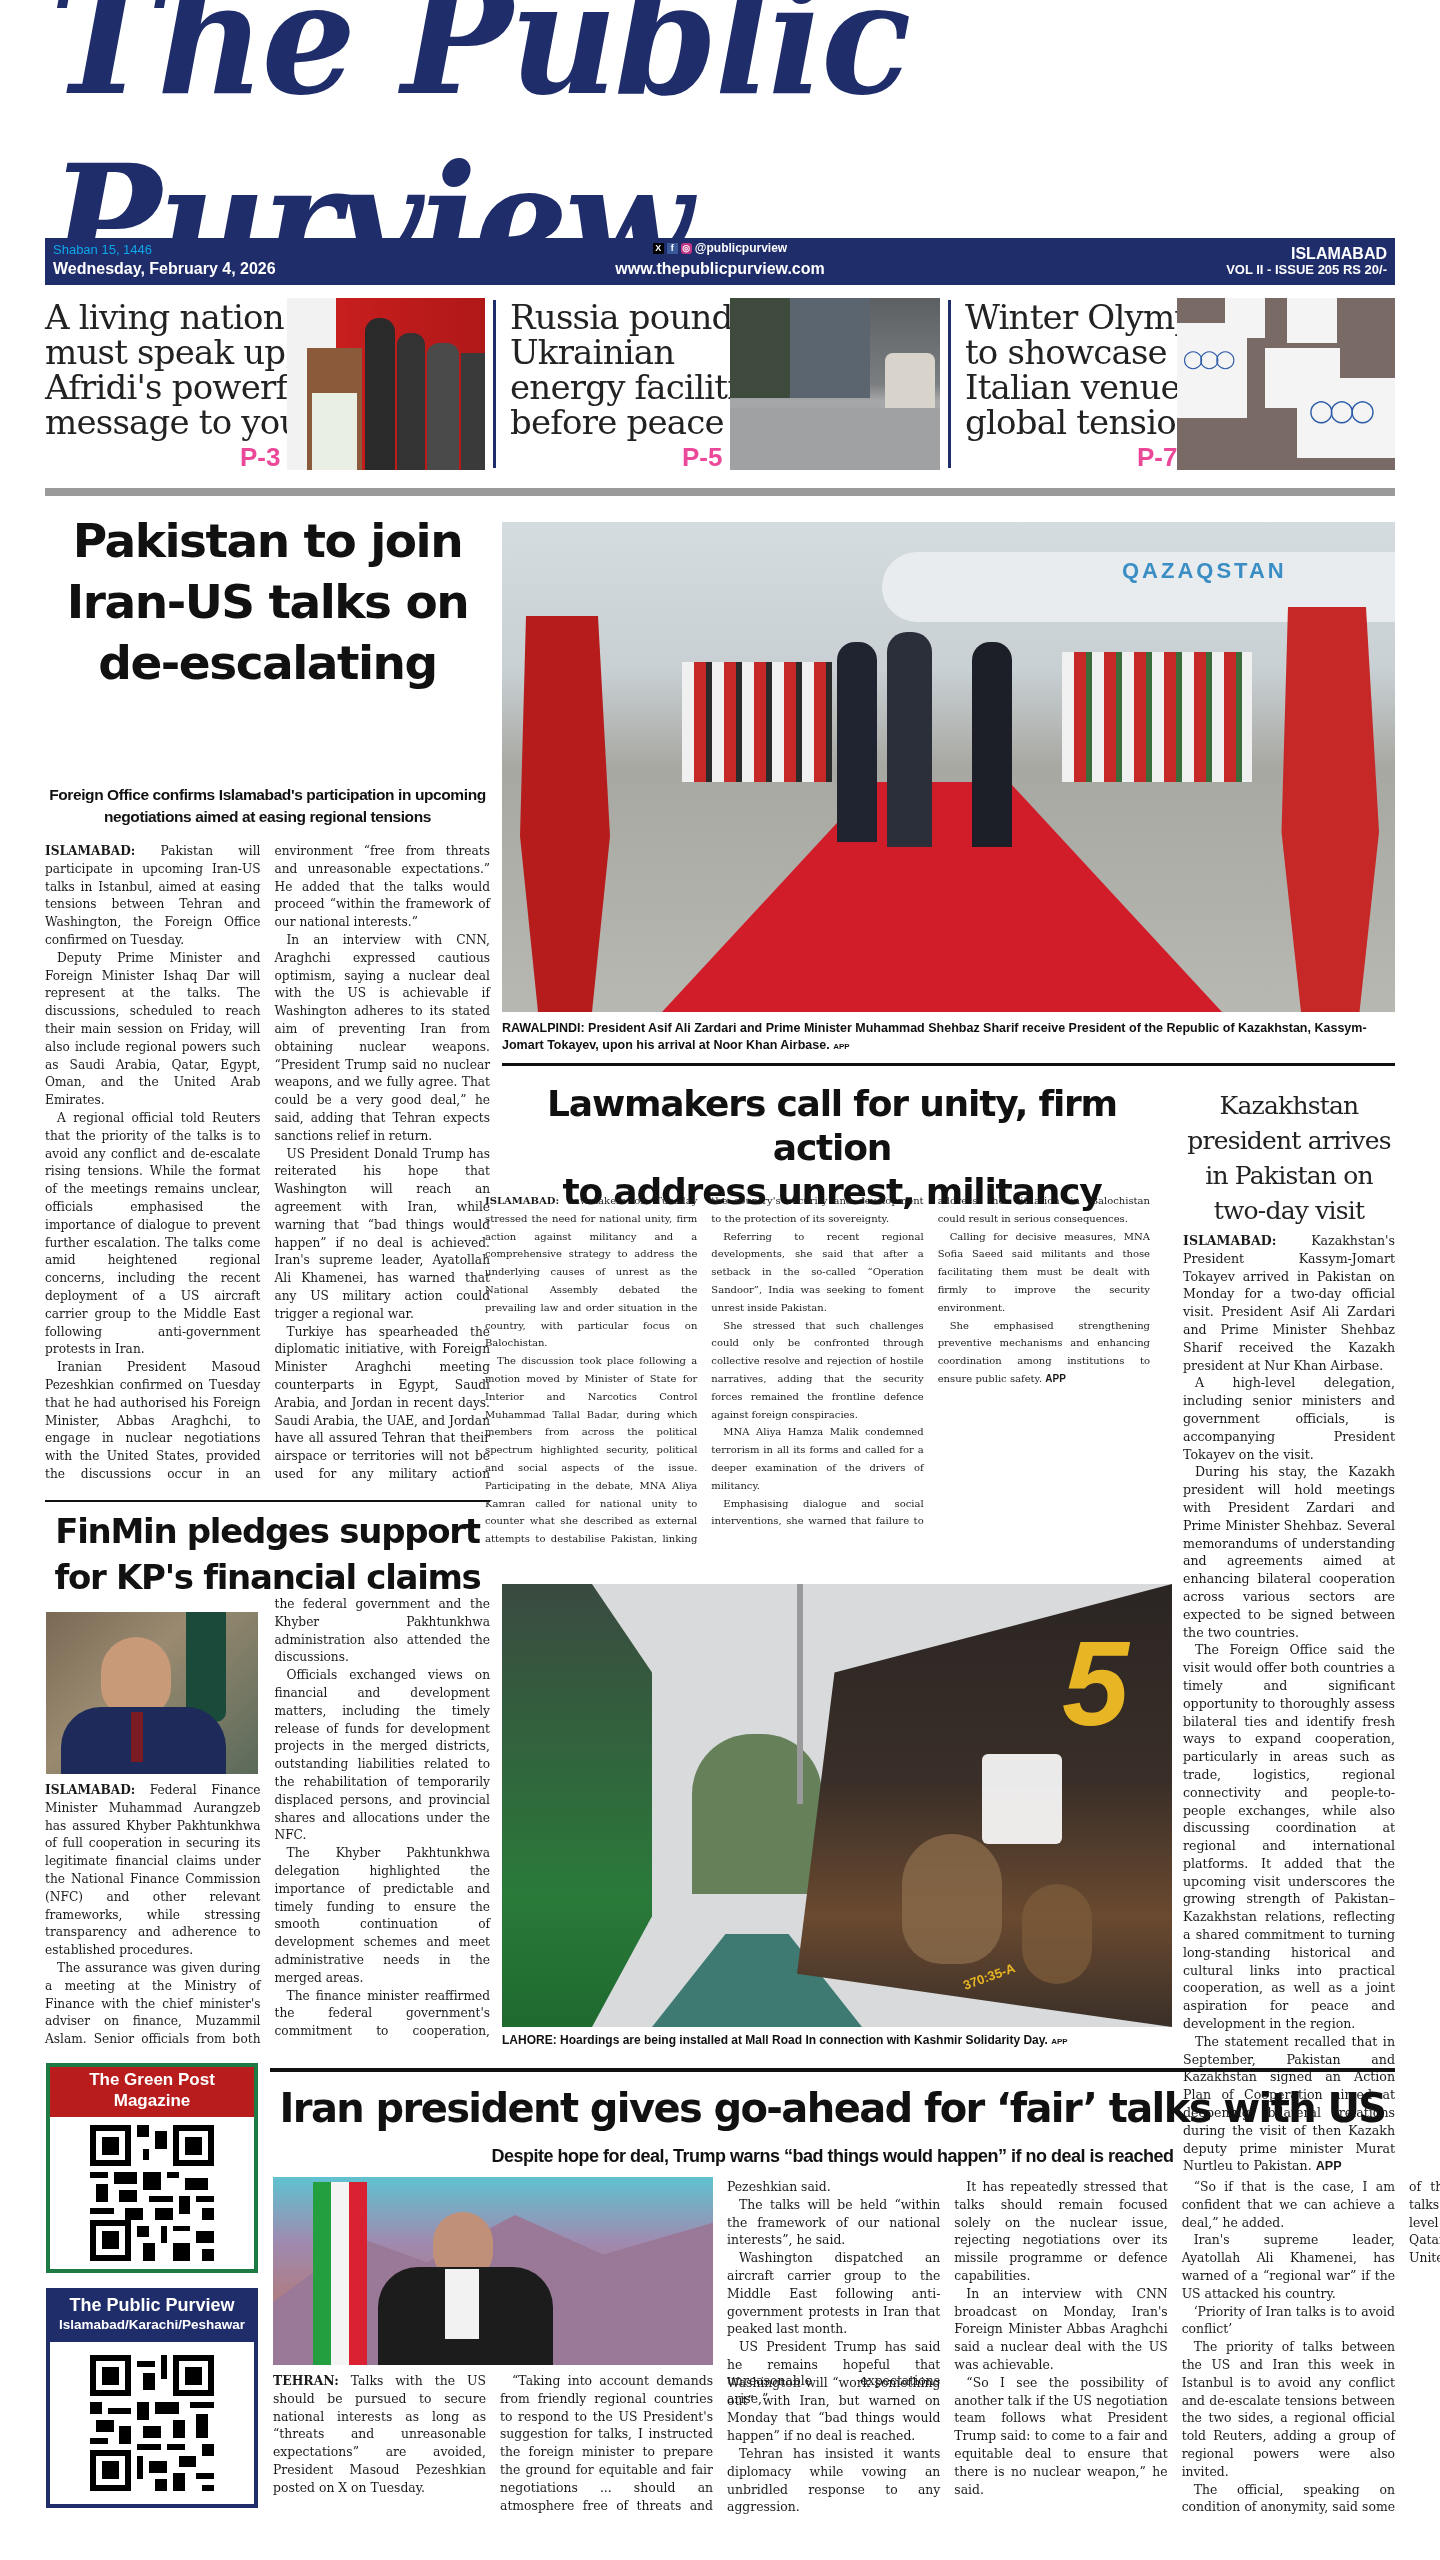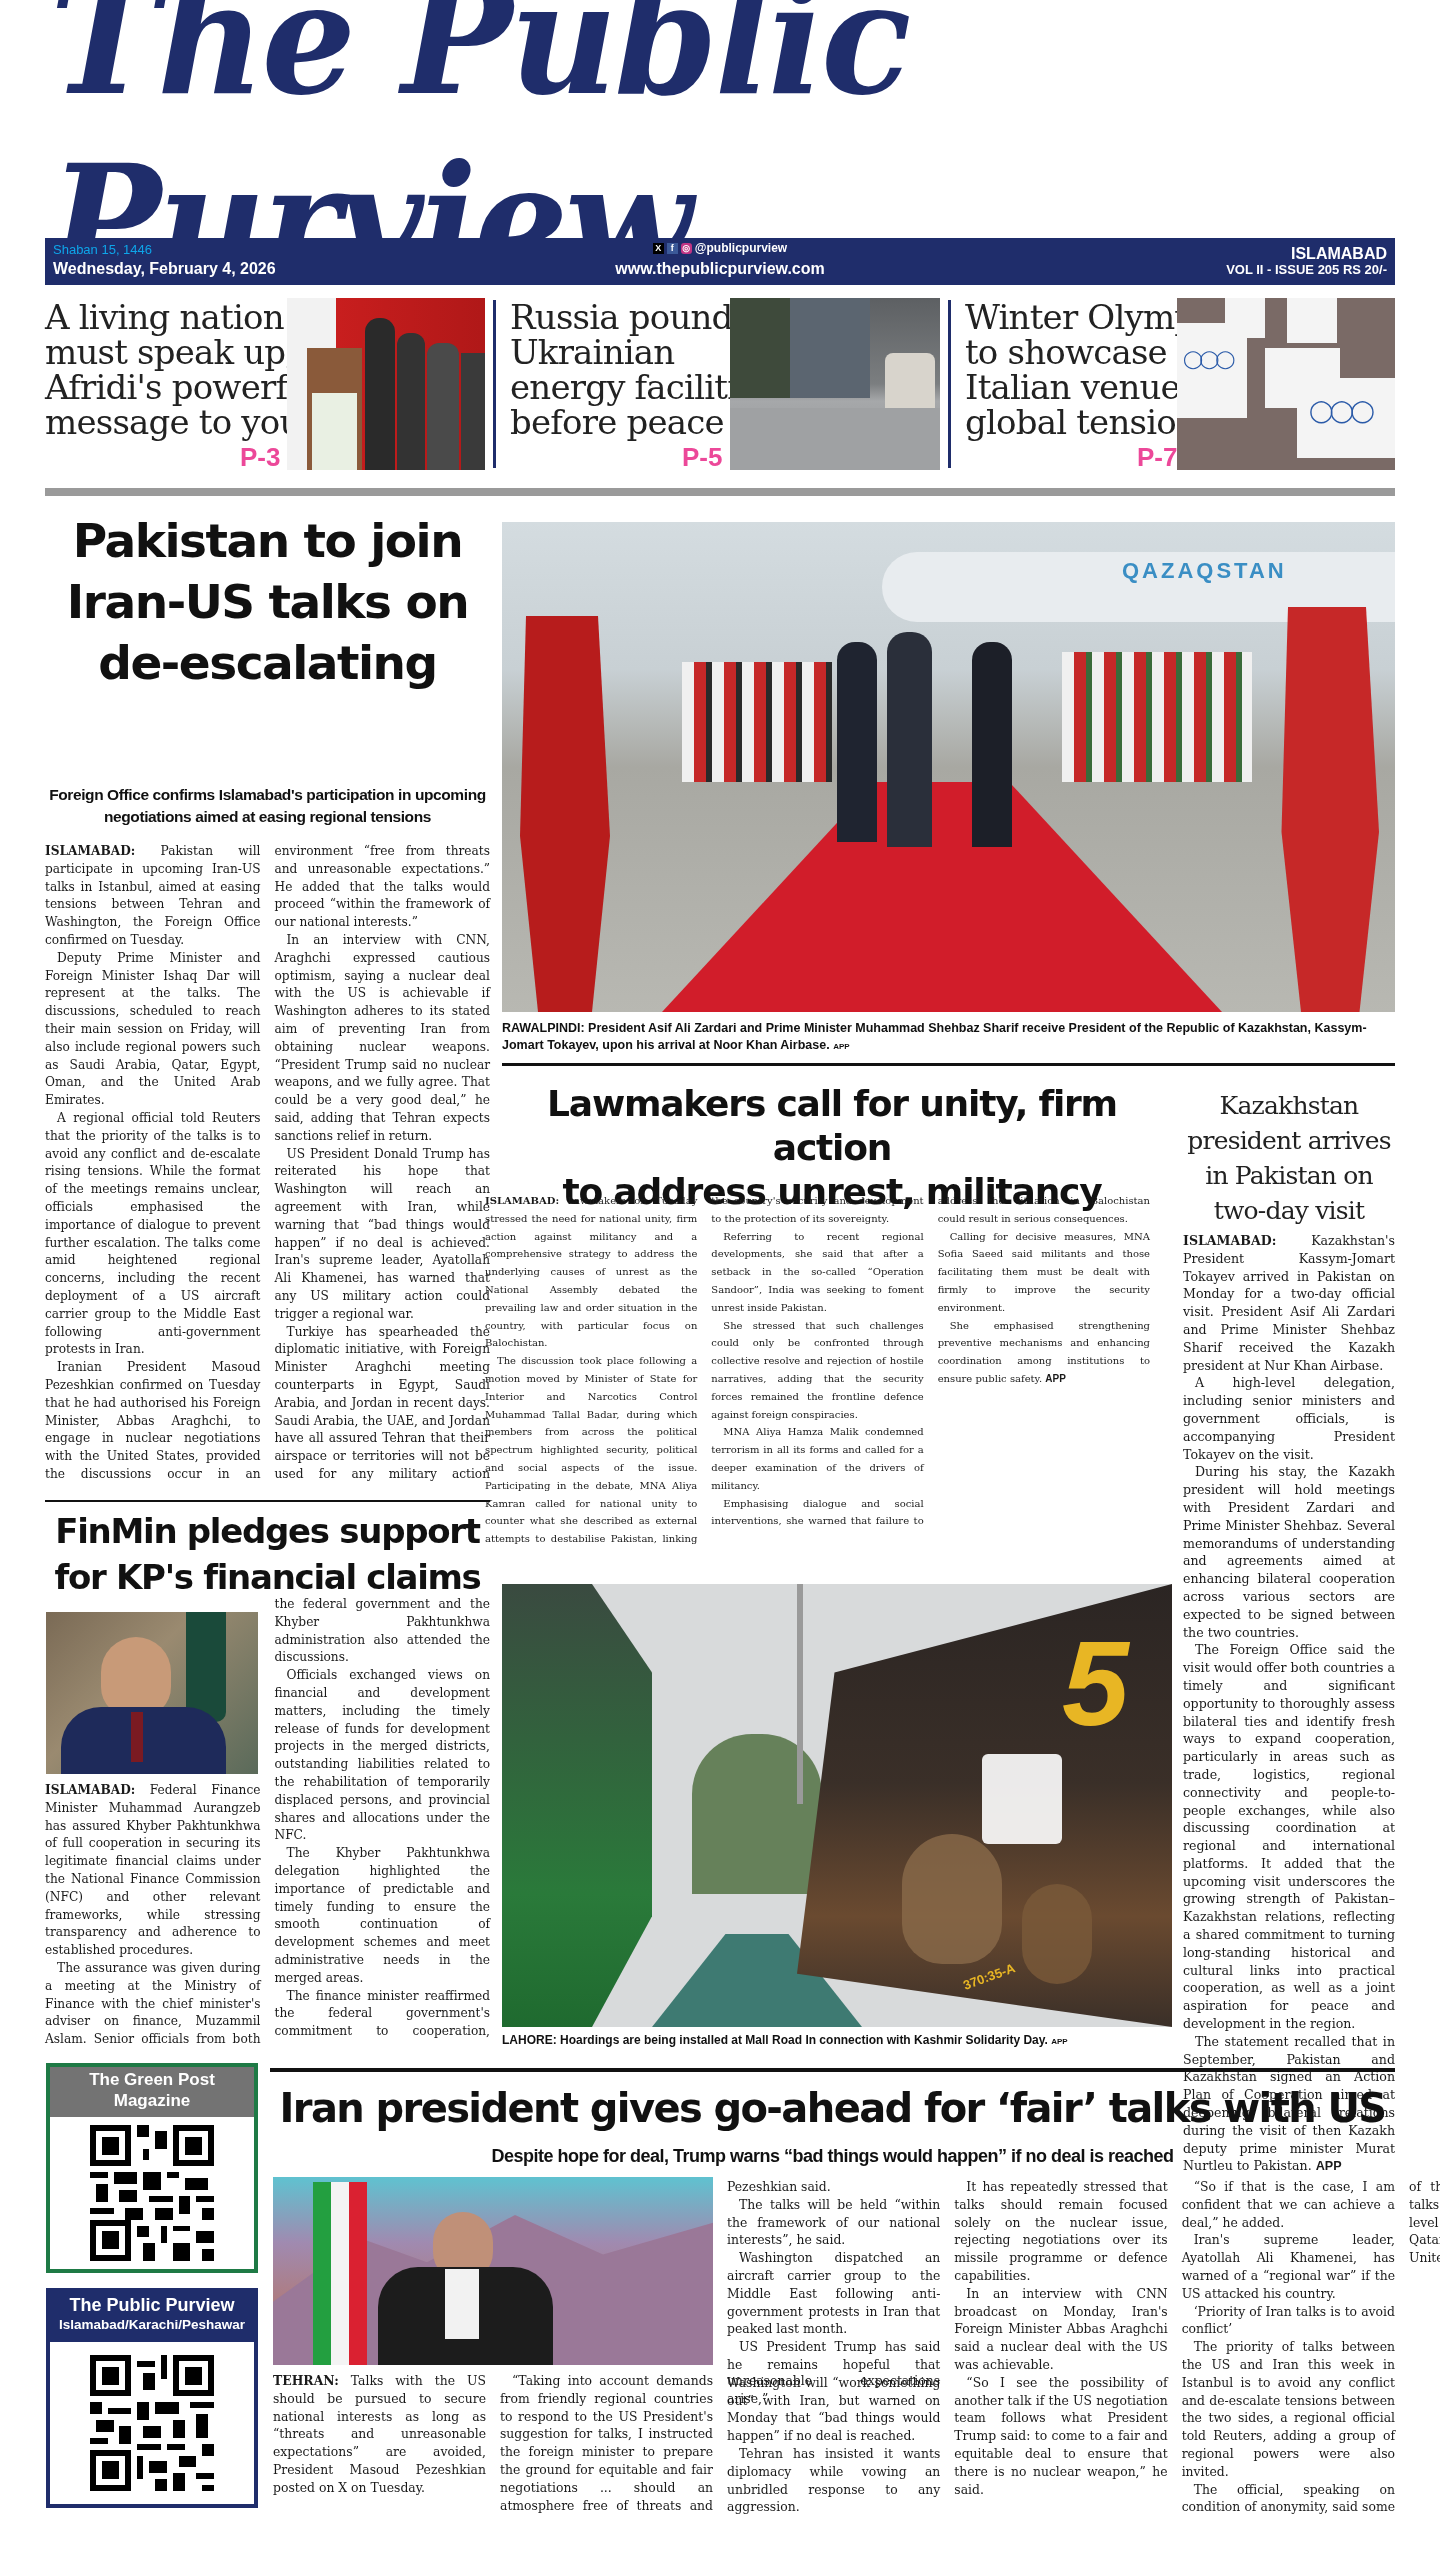--- a/index.html
+++ b/index.html
@@ -203,21 +203,21 @@
   <div style="position:absolute;left:560px;top:30px;font-family:'Liberation Sans',sans-serif;font-weight:bold;font-size:120px;color:#e8b624;font-style:italic">5</div>
   <div style="position:absolute;left:480px;top:170px;width:80px;height:90px;background:#fff;border-radius:6px;opacity:.9"></div>
   <div style="position:absolute;left:400px;top:250px;width:100px;height:130px;background:#8a6a4a;border-radius:50px 50px 40px 40px;opacity:.8"></div>
   <div style="position:absolute;left:520px;top:300px;width:70px;height:100px;background:#7a5a3a;border-radius:35px;opacity:.8"></div>
   <div style="position:absolute;left:460px;top:385px;font-family:'Liberation Sans',sans-serif;font-weight:bold;font-size:13px;color:#e8b624;transform:rotate(-20deg)">370:35-A</div>
 </div>
 <div class="abs caption" style="left:502px;top:2032px;width:670px;font-size:12px">
   <span>LAHORE: Hoardings are being installed at Mall Road In connection with Kashmir Solidarity Day.</span> <span class="app">APP</span>
 </div>
 
-<div class="abs qrbox" style="left:46px;top:2063px;width:212px;height:210px;border-color:#1e7a45;background:#737373">
+<div class="abs qrbox" style="left:46px;top:2063px;width:212px;height:210px;border-color:#1e7a45;background:#b91c1c">
   <div class="qrhead" style="font-size:17px;line-height:21px;padding-top:2px;height:50px">
     <div>The Green Post</div>
       <div>Magazine</div>
   </div>
   <div class="qr" style="height:152px">
     <svg width="126" height="136" viewBox="0 0 21 23" shape-rendering="crispEdges">
       <rect x="0" y="0" width="7" height="7" fill="#000"></rect>
         <rect x="1" y="1" width="5" height="5" fill="#fff"></rect>
         <rect x="2" y="2" width="3" height="3" fill="#000"></rect>
       <rect x="14" y="0" width="7" height="7" fill="#000"></rect>

